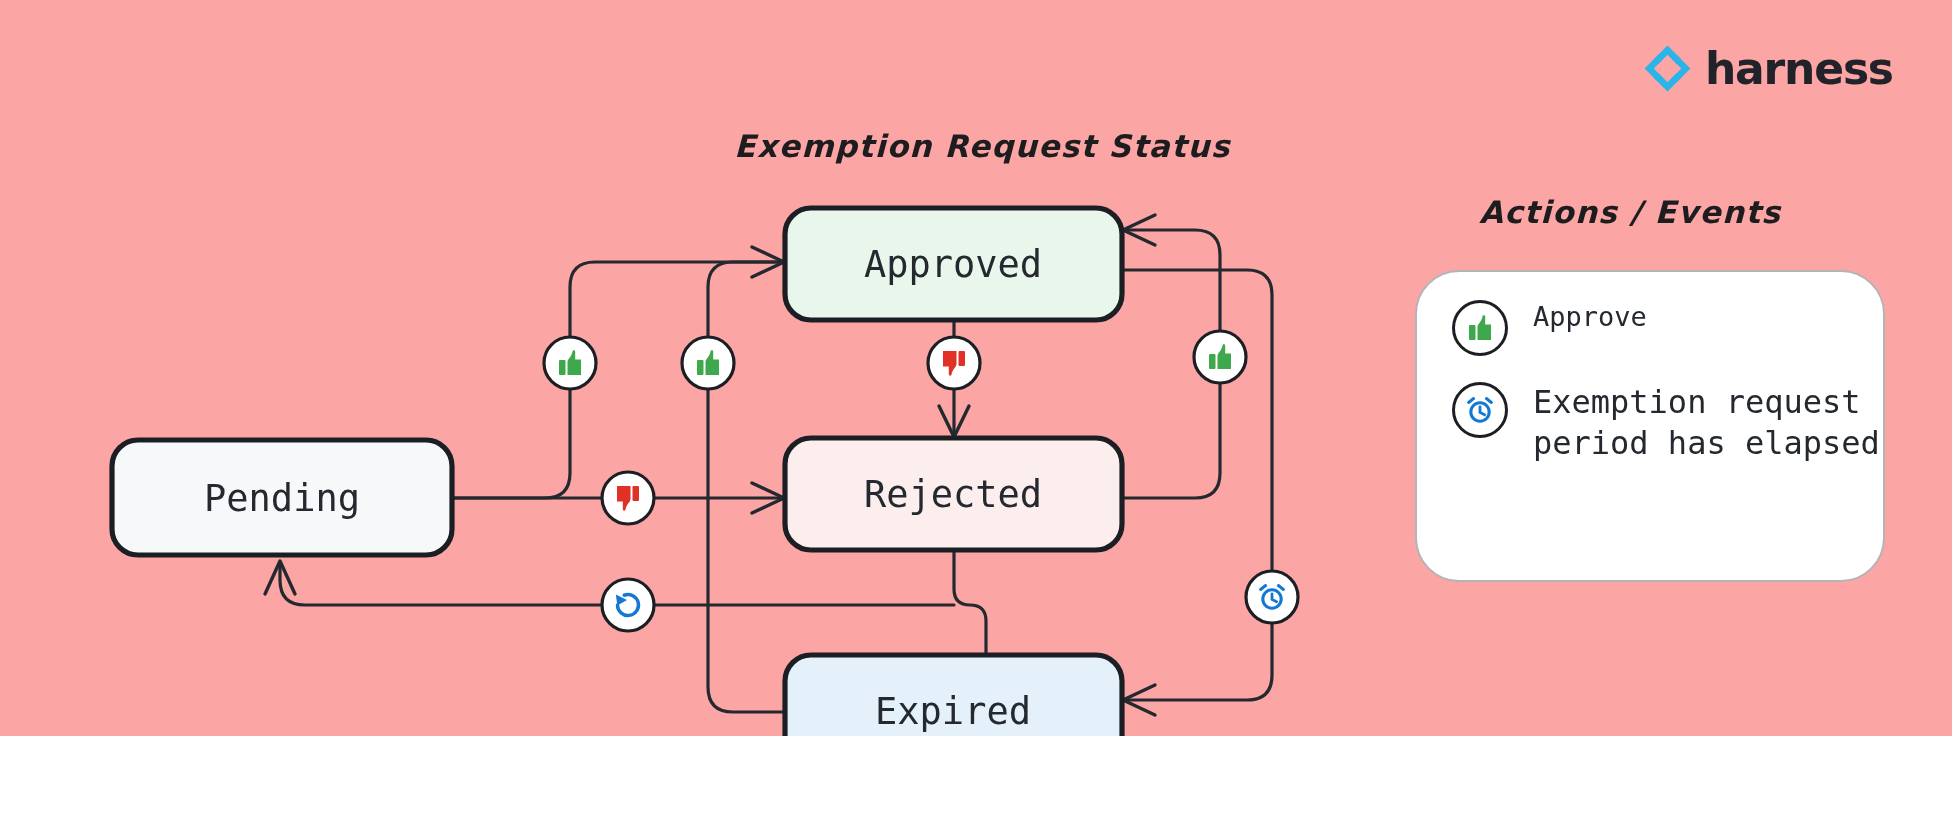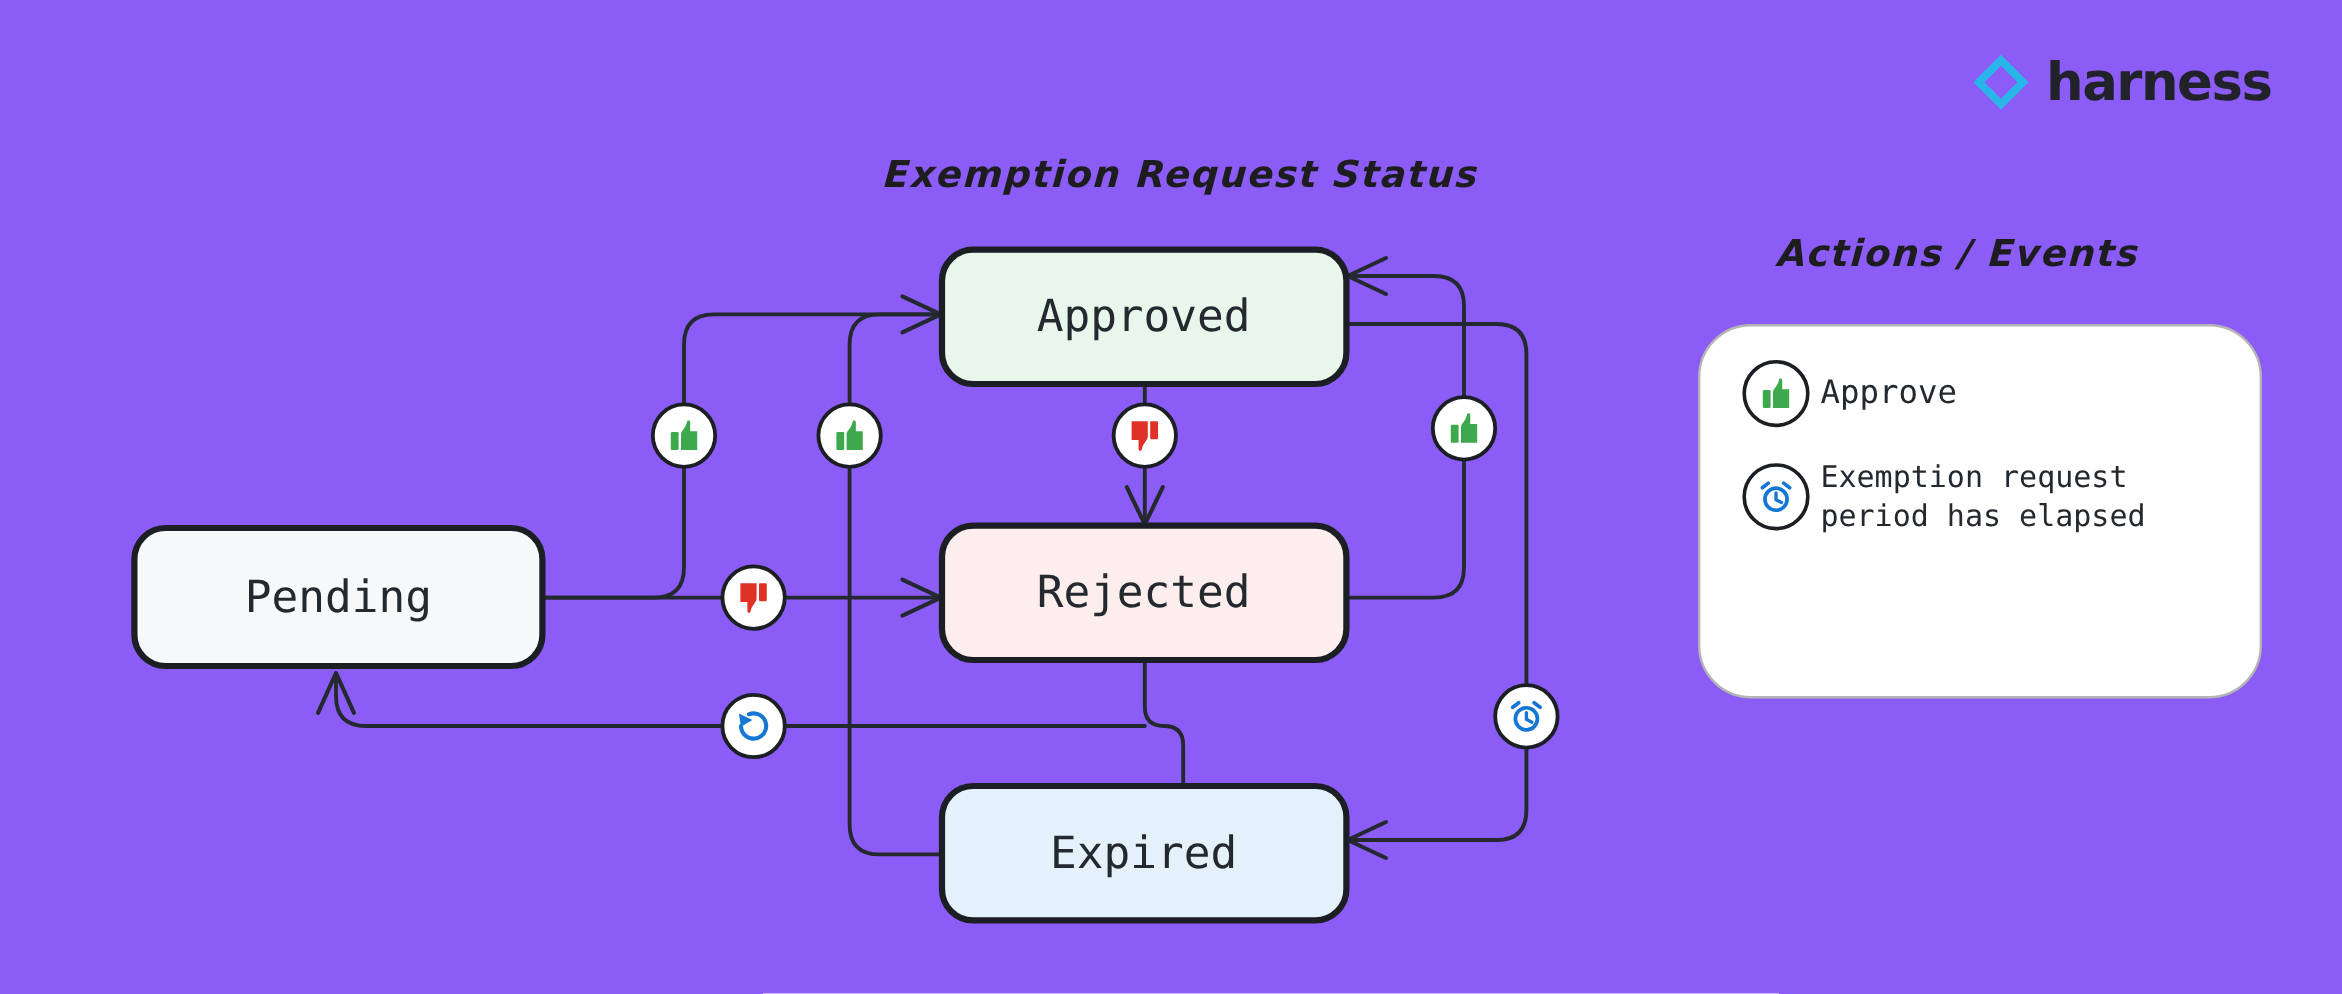--- a/index.html
+++ b/index.html
@@ -7,22 +7,22 @@
     margin: 0;
     padding: 0;
     background: #ffffff;
   }
   body {
     font-family: "DejaVu Sans Mono", monospace;
   }
   #canvas {
     position: relative;
     width: 1952px;
-    height: 828px;
-    background: #8b5cf6;
+    height: 736px;
+    background: #fca5a5;
     overflow: hidden;
   }
 
   
   .brand {
     position: absolute;
     top: 44px;
     left: 1643px;
     display: flex;
     align-items: center;
@@ -107,22 +107,21 @@
     position: absolute;
     left: 1452px;
     top: 300px;
     width: 440px;
     display: flex;
     flex-direction: column;
     gap: 26px;
   }
   .legend-row {
     display: flex;
-    align-items: center;
-    gap: 9px;
+    gap: 25px;
     min-height: 56px;
   }
   .legend-icon {
     flex: 0 0 auto;
     width: 56px;
     height: 56px;
     border-radius: 50%;
     border: 3px solid #1b1f24;
     background: #ffffff;
     display: flex;
@@ -131,21 +130,21 @@
     box-sizing: border-box;
   }
   .legend-icon svg { display: block; }
   .legend-text {
     font-family: "DejaVu Sans Mono", monospace;
     font-size: 27px;
     color: #24292f;
     line-height: 1.28;
     white-space: pre-line;
   }
-  .legend-text.small { font-size: 25px; }
+  .legend-text.small { font-size: 32px; }
 </style>
 </head>
 <body>
 
 <div id="canvas">
 
   <div class="brand">
     <svg class="brand-mark" viewBox="0 0 64 64">
       <g fill="#29B5E8">
         <path d="M32 2 L50 20 L44 26 L32 14 L20 26 L14 20 Z"></path>

